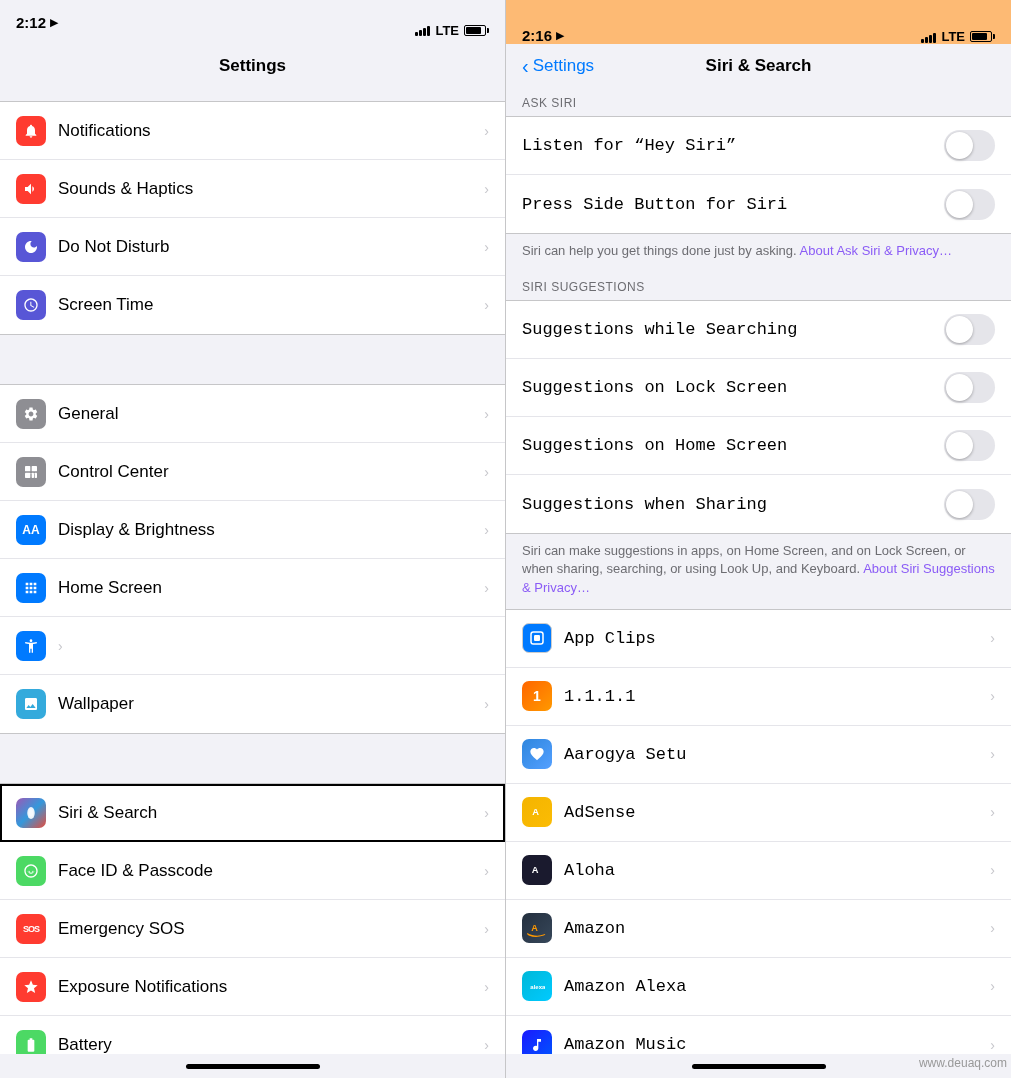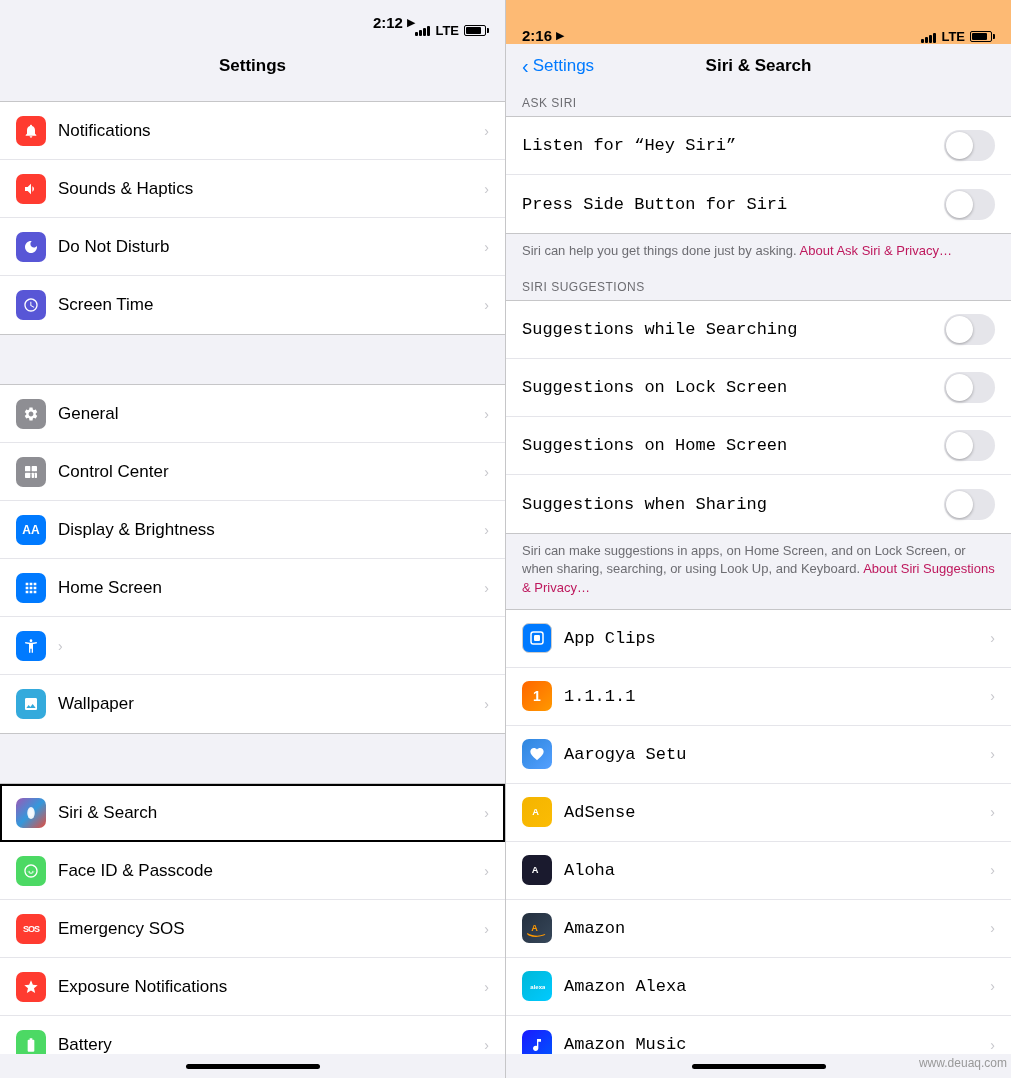--- a/index.html
+++ b/index.html
@@ -20,21 +20,21 @@
       display: flex;
       flex-direction: column;
       overflow: hidden;
       position: relative;
     }
 
     .status-bar {
       height: 44px;
       display: flex;
       align-items: center;
-      justify-content: flex-end;
+      justify-content: space-between;
       padding: 0 16px;
       background: #f2f2f7;
     }
     .status-time {
       font-size: 15px;
       font-weight: 600;
       color: #000;
     }
     .status-icons {
       display: flex;
@@ -253,21 +253,21 @@
       box-shadow: 0 1px 3px rgba(0,0,0,0.3);
     }
 
     .info-text {
       font-size: 13px;
       color: #6d6d72;
       padding: 8px 16px 12px;
       line-height: 1.4;
     }
     .info-link {
-      color: #be185d;
+      color: #8b5cf6;
     }
     .popup-card {
       background: #fff;
       border-radius: 0;
       overflow: hidden;
     }
     .popup-item {
       display: flex;
       align-items: center;
       padding: 0 16px;

